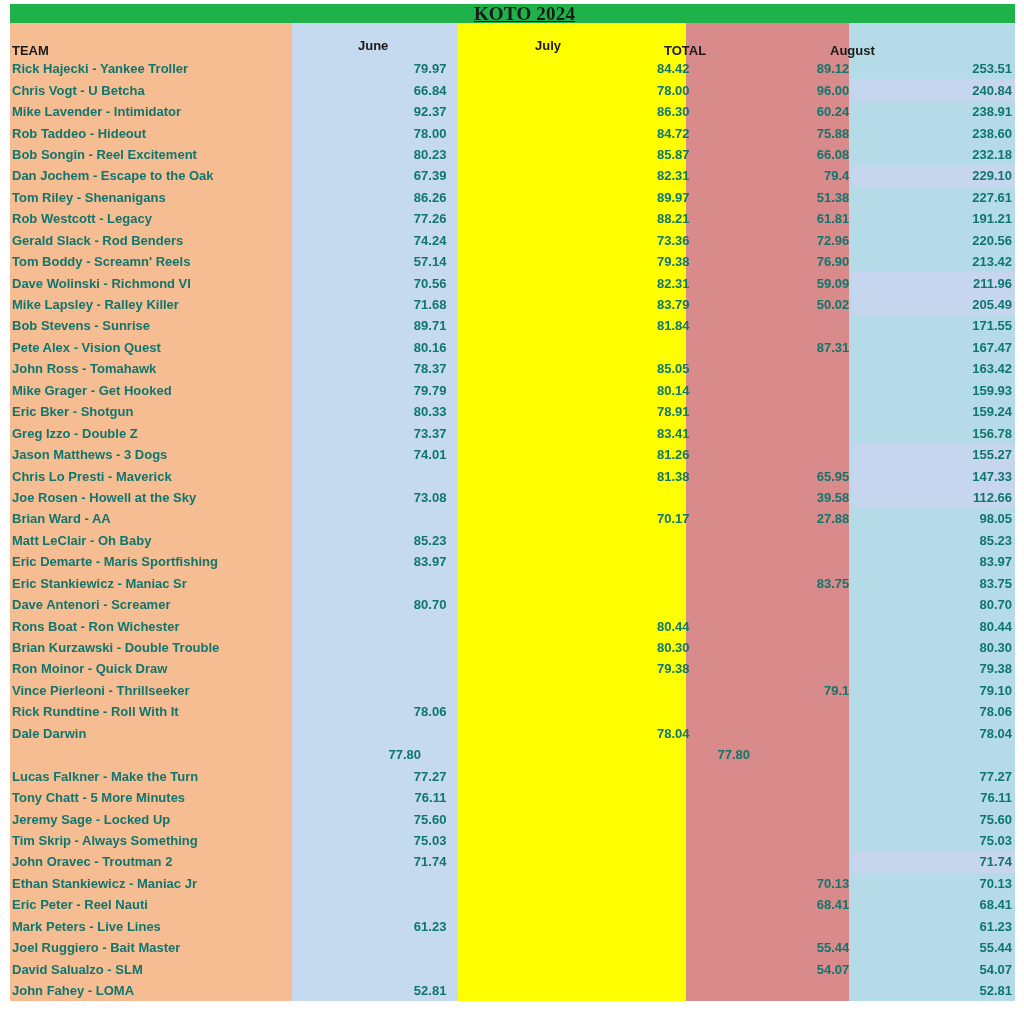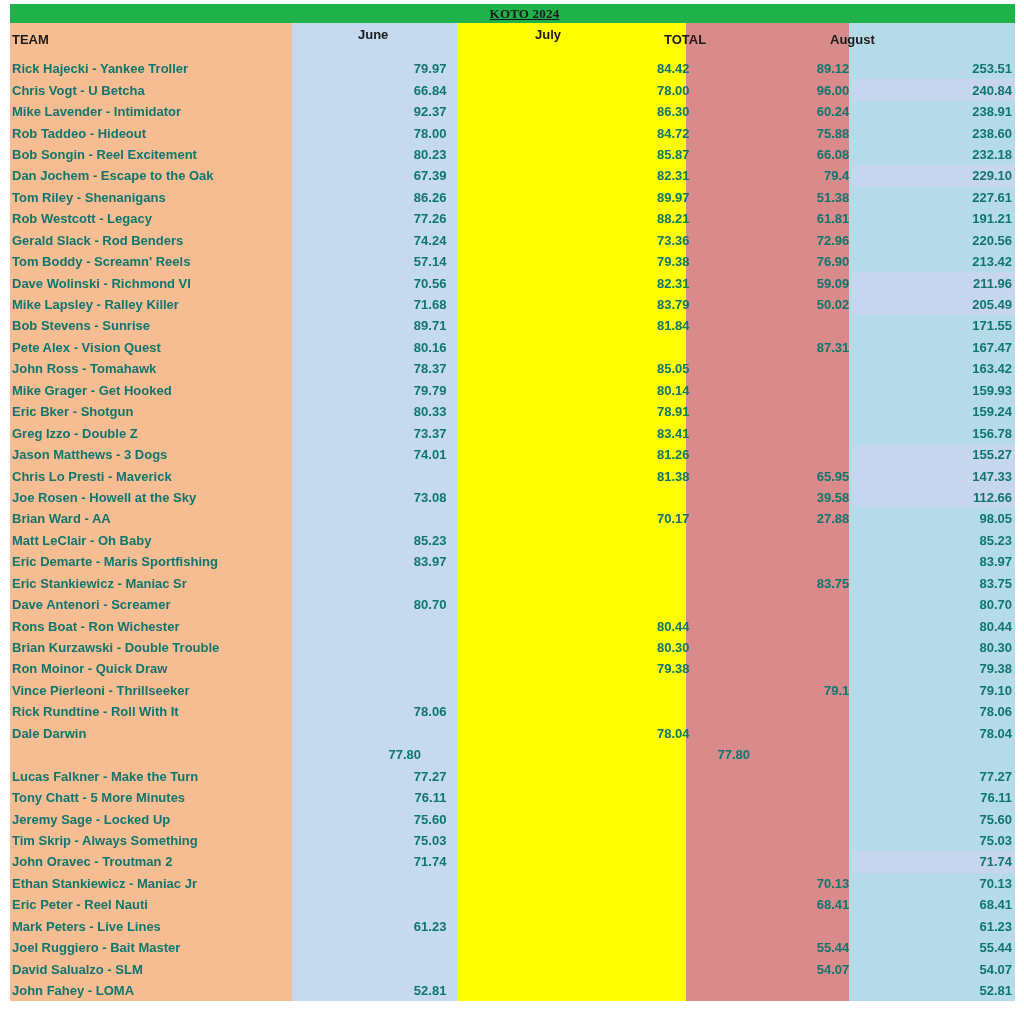--- a/index.html
+++ b/index.html
@@ -1,29 +1,29 @@
 <!DOCTYPE html>
 <html><head>
 <meta charset="utf-8">
 <style>
   html, body { margin: 0; padding: 0; background: #ffffff; }
   body { width: 1024px; height: 1011px; position: relative; overflow: hidden;
          font-family: "Liberation Sans", "DejaVu Sans", sans-serif; }
   .sheet { position: absolute; left: 10px; top: 4px; width: 1005px; }
   .title-bar { height: 19px; background: #1fb14a; text-align: center; position: relative; }
-  .title-bar span { font-weight: bold; font-size: 13px; line-height: 19px; color: #1a1a1a;
+  .title-bar span { font-weight: bold; font-size: 19px; line-height: 19px; color: #1a1a1a;
                     text-decoration: underline; font-family: "Liberation Serif", serif; letter-spacing: 0.2px; margin-left: 24px; }
   .cols { position: absolute; top: 19px; left: 0; width: 1005px; height: 978px; display: flex; }
   .col { height: 100%; }
   .c-team { width: 282px; background: #f7bd92; }
   .c-june { width: 166px; background: #c5d9ef; }
   .c-july { width: 228px; background: #ffff00; }
   .c-aug  { width: 163px; background: #d98b8b; }
   .c-tot  { width: 166px; background: #b5dbe8; }
-  .header-row { position: absolute; top: 11px; left: 0; width: 1005px; height: 35px; display: flex; }
+  .header-row { position: absolute; top: 22px; left: 0; width: 1005px; height: 35px; display: flex; }
   .hcell { font-weight: bold; font-size: 13px; text-decoration: underline; color: #1a1a1a; position: relative; }
   .h-team { width: 282px; }
   .h-team span { position: absolute; left: 2px; top: 17px; }
   .h-june { width: 142px; }
   .h-june span { position: absolute; left: 66px; top: 12px; }
   .h-july { width: 228px; }
   .h-july span { position: absolute; left: 101px; top: 12px; }
   .h-aug { width: 163px; }
   .h-aug span { position: absolute; left: 2px; top: 17px; }
   .h-tot { width: 166px; }

